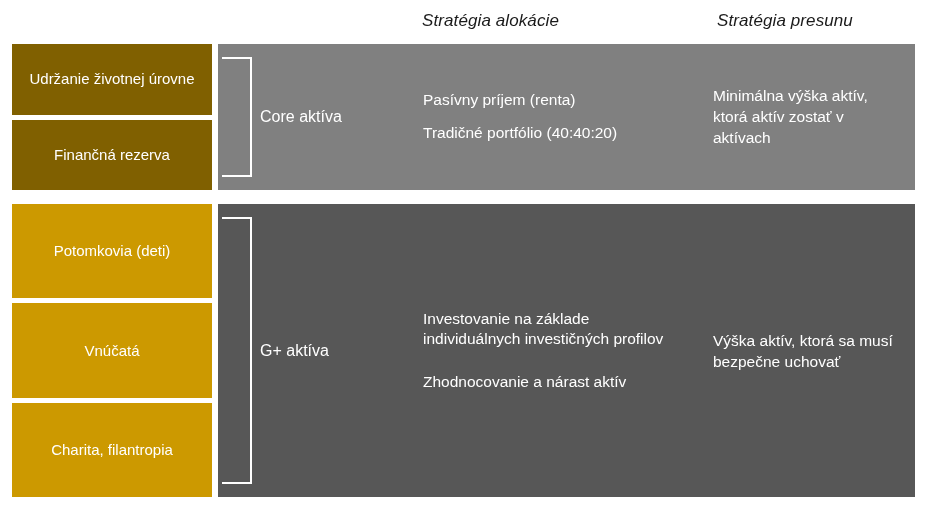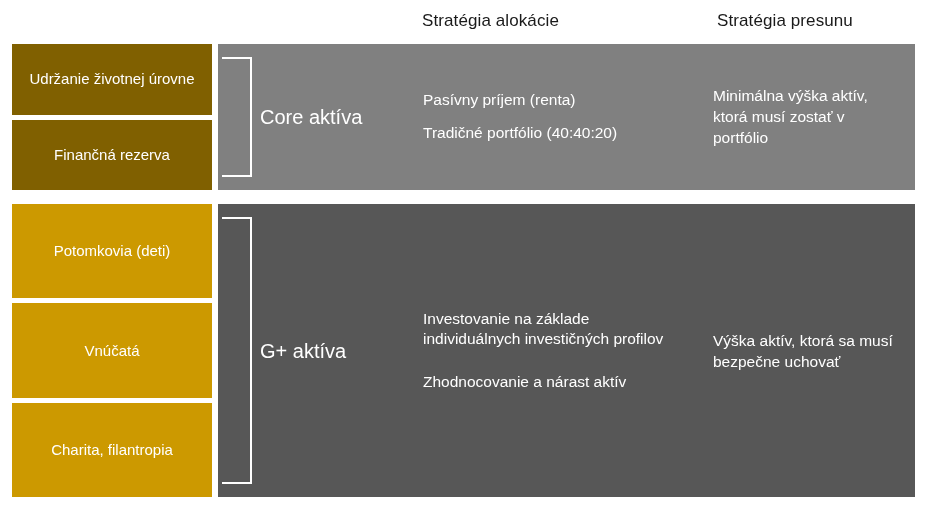--- a/index.html
+++ b/index.html
@@ -16,20 +16,21 @@
   }
 
   
   .col-header {
     position: absolute;
     top: 11px;
     font-size: 17px;
     color: #1a1a1a;
     white-space: nowrap;
     letter-spacing: 0.1px;
+    font-style: italic;
   }
   #hdr-alloc { left: 422px; }
   #hdr-move  { left: 717px; text-align: right; }
 
   
   .section {
     position: absolute;
     left: 0;
     width: 926px;
   }
@@ -86,21 +87,21 @@
     pointer-events: none;
   }
 
   
   .group-name {
     position: absolute;
     left: 42px;
     top: 50%;
     transform: translateY(-50%);
     color: #ffffff;
-    font-size: 20px;
+    font-size: 16px;
     white-space: nowrap;
     text-align: center;
   }
 
   
   .alloc-col {
     position: absolute;
     left: 205px;
     top: 50%;
     transform: translateY(-50%);
@@ -139,21 +140,21 @@
 
   <div class="panel">
     <div class="bracket"></div>
     <div class="group-name">Core aktíva</div>
 
     <div class="alloc-col">
       <div class="alloc-item">Pasívny príjem (renta)</div>
       <div class="alloc-item">Tradičné portfólio (40:40:20)</div>
     </div>
 
-    <div class="move-col">Minimálna výška aktív, ktorá musí zostať v portfólio</div>
+    <div class="move-col">Minimálna výška aktív, ktorá aktív zostať v aktívach</div>
   </div>
 </div>
 
 <div class="section" id="section-gplus">
 
   <div class="label-stack">
     <div class="label-box">Potomkovia (deti)</div>
     <div class="label-box">Vnúčatá</div>
     <div class="label-box">Charita, filantropia</div>
   </div>

